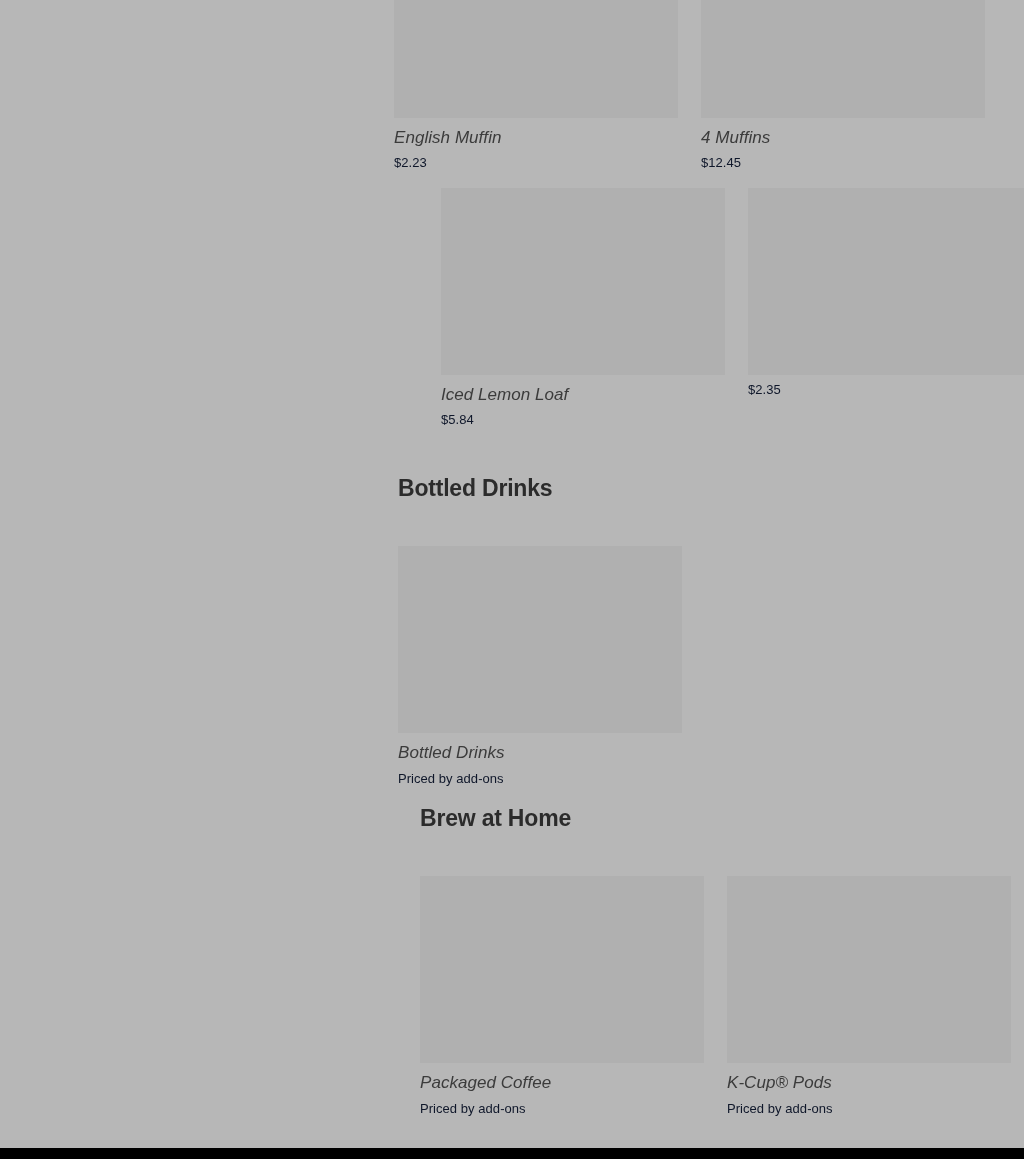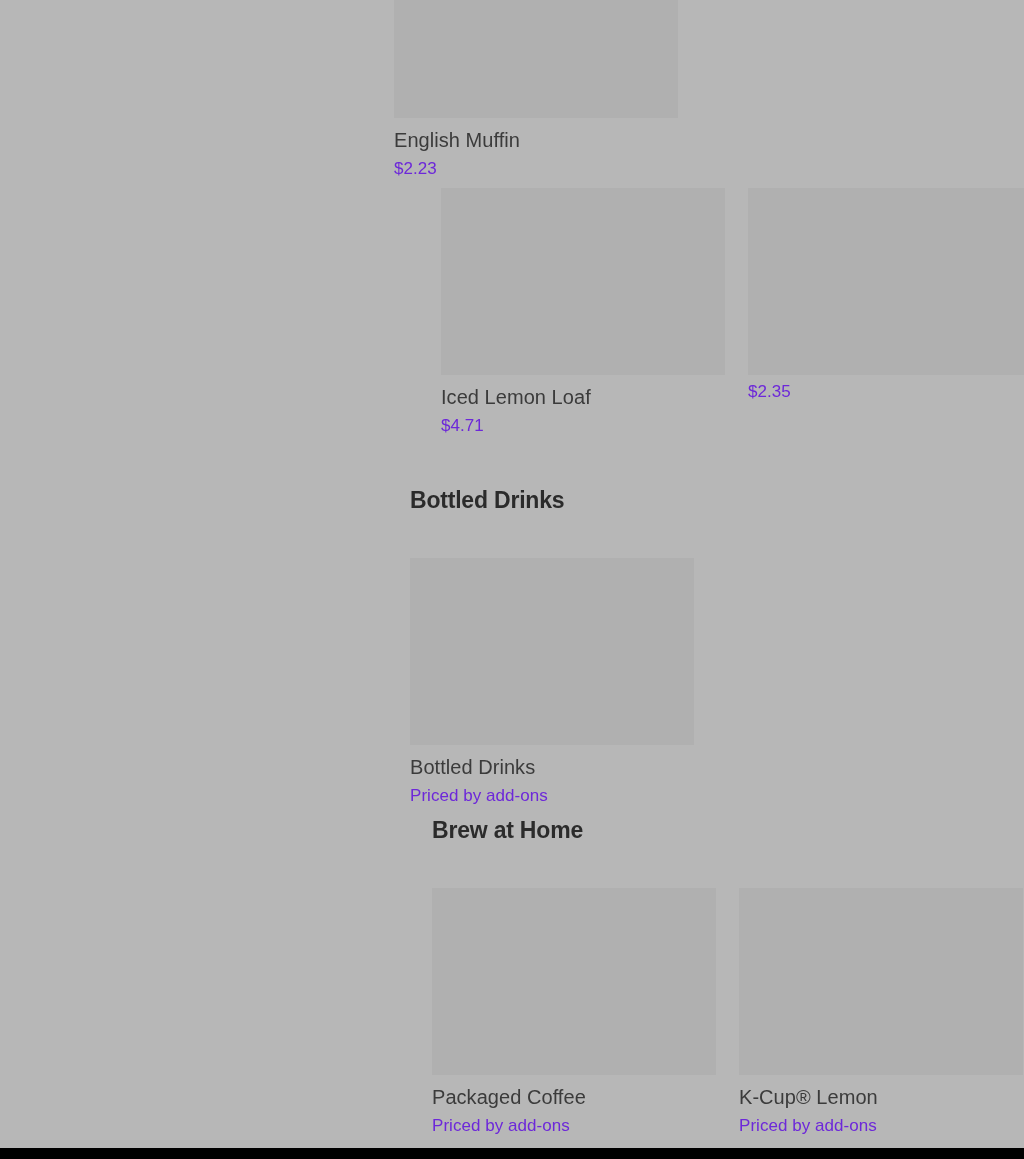--- a/index.html
+++ b/index.html
@@ -19,21 +19,21 @@
     position: absolute;
     left: 0;
     top: 0;
     width: 1024px;
     height: 1148px;
     background: #b7b7b7;
     overflow: hidden;
   }
 
   .section {
-    margin: 16px;
+    margin: 4px;
   }
 
   .section-title {
     font-size: 23px;
     font-weight: 700;
     color: #2b2b2b;
     letter-spacing: -0.2px;
     line-height: 1.1;
     margin: 0;
     padding: 0;
@@ -56,30 +56,31 @@
     background: #b0b0b0;
     border: 0;
     display: block;
   }
 
   .card-thumb.clipped-top {
     height: 118px;
   }
 
   .card-title {
-    font-size: 20px;
+    font-size: 17px;
     color: #3b3b3b;
     line-height: 1.2;
     margin-top: 10px;
     letter-spacing: 0.05px;
+    font-style: italic;
   }
 
   .card-sub {
-    font-size: 17px;
-    color: #6d28d9;
+    font-size: 13px;
+    color: #0f172a;
     line-height: 1.2;
     margin-top: 7px;
     letter-spacing: 0.05px;
   }
 
   
   #section-food-rows {
     position: absolute;
     left: 394px;
     top: 0;
@@ -157,29 +158,34 @@
   <div id="section-food-rows">
 
     <div id="row-food-1" class="grid">
 
       <div class="card">
         <div class="card-thumb clipped-top"></div>
         <div class="card-title">English Muffin</div>
         <div class="card-sub">$2.23</div>
       </div>
 
+      <div class="card">
+        <div class="card-thumb clipped-top"></div>
+        <div class="card-title">4 Muffins</div>
+        <div class="card-sub">$12.45</div>
+      </div>
 
     </div>
 
     <div id="row-food-2" class="grid">
 
       <div class="card">
         <div class="card-thumb"></div>
         <div class="card-title">Iced Lemon Loaf</div>
-        <div class="card-sub">$4.71</div>
+        <div class="card-sub">$5.84</div>
       </div>
 
       <div class="card">
         <div class="card-thumb"></div>
         <div class="card-sub">$2.35</div>
       </div>
 
     </div>
 
   </div>
@@ -202,21 +208,21 @@
     <div class="grid">
 
       <div class="card">
         <div class="card-thumb"></div>
         <div class="card-title">Packaged Coffee</div>
         <div class="card-sub">Priced by add-ons</div>
       </div>
 
       <div class="card">
         <div class="card-thumb"></div>
-        <div class="card-title">K-Cup® Lemon</div>
+        <div class="card-title">K-Cup® Pods</div>
         <div class="card-sub">Priced by add-ons</div>
       </div>
 
     </div>
   </div>
 
 </div>
 
 <div class="bottom-bar"></div>
 

